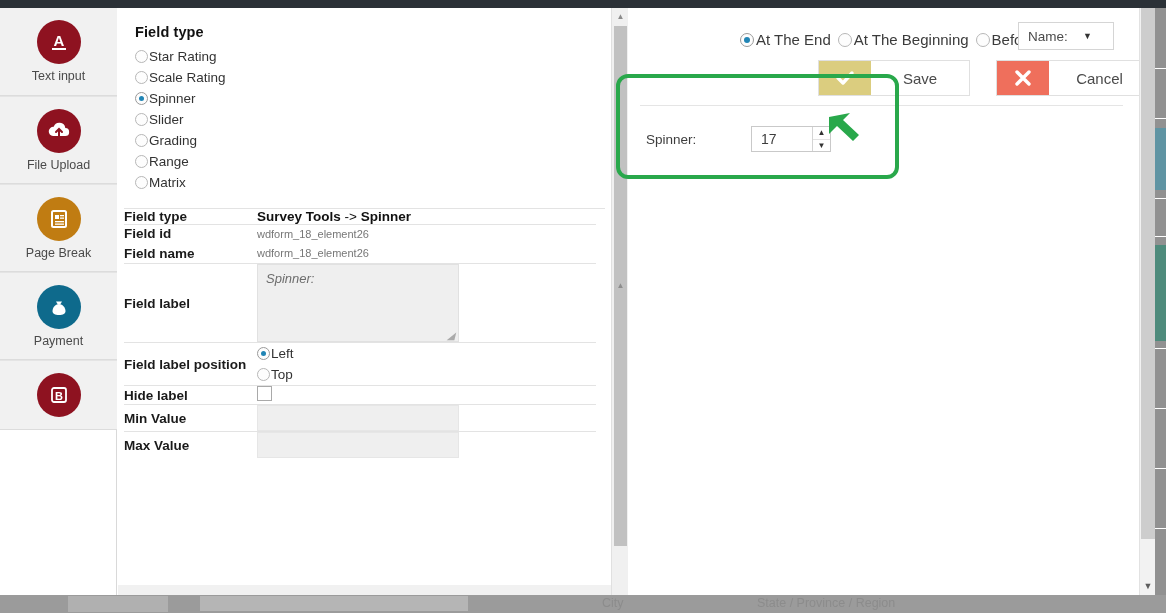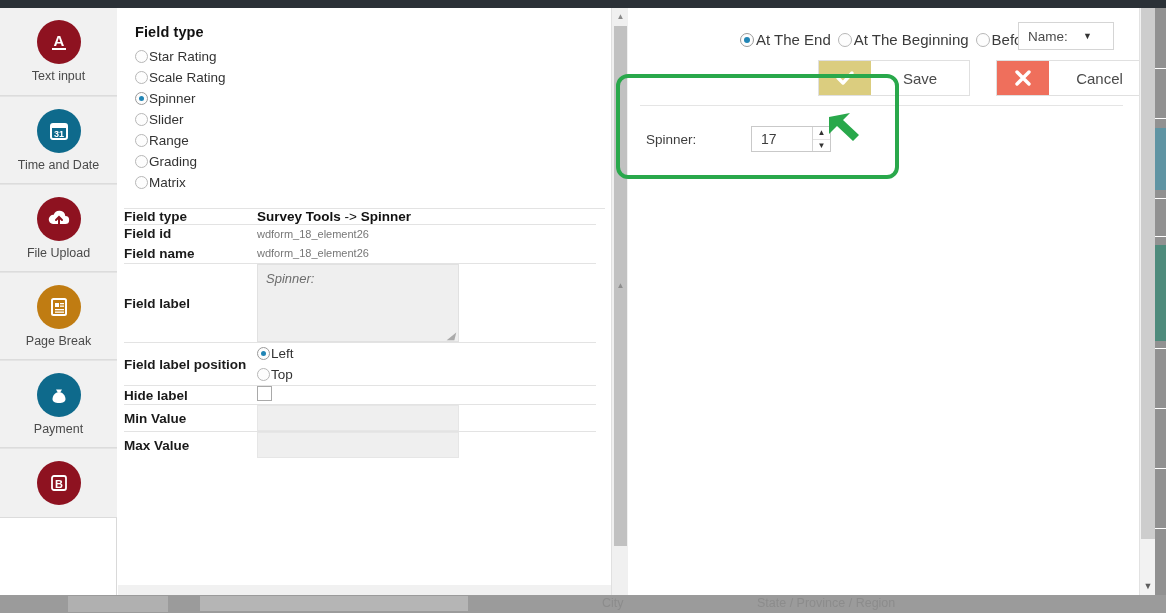--- a/index.html
+++ b/index.html
@@ -254,30 +254,20 @@
       <span class="tool-circle" style="background:#8e1220">
         <svg width="26" height="26" viewBox="0 0 26 26">
             <text x="13" y="17" font-size="15" font-weight="bold" fill="#fff" text-anchor="middle" font-family="Liberation Sans, sans-serif">A</text>
             <rect x="6" y="19" width="14" height="2" fill="#fff"></rect>
           </svg>
       </span>
       <span class="tool-label">Text input</span>
     </div>
 
 
-    <div class="tool">
-      <span class="tool-circle" style="background:#0e6a8c">
-        <svg width="26" height="26" viewBox="0 0 26 26">
-          <rect x="5" y="6" width="16" height="15" rx="2" fill="none" stroke="#fff" stroke-width="2"></rect>
-          <rect x="5" y="6" width="16" height="4" fill="#fff"></rect>
-          <text x="13" y="19" font-size="9" font-weight="bold" fill="#fff" text-anchor="middle" font-family="Liberation Sans, sans-serif">31</text>
-        </svg>
-      </span>
-      <span class="tool-label">Time and Date</span>
-    </div>
 
     <div class="tool">
       <span class="tool-circle" style="background:#8e1220">
         <svg width="28" height="28" viewBox="0 0 28 28">
           <path d="M8 19h12a4 4 0 0 0 .3-8 6 6 0 0 0-11.6-1.2A4 4 0 0 0 8 19z" fill="#fff"></path>
           <path d="M14 20v-7M11 15l3-3 3 3" stroke="#8e1220" stroke-width="2" fill="none" stroke-linecap="round"></path>
         </svg>
       </span>
       <span class="tool-label">File Upload</span>
     </div>
@@ -333,25 +323,25 @@
       <label class="radio-row">
         <span class="radio checked"></span>
         <span class="radio-label">Spinner</span>
       </label>
       <label class="radio-row">
         <span class="radio"></span>
         <span class="radio-label">Slider</span>
       </label>
       <label class="radio-row">
         <span class="radio"></span>
+        <span class="radio-label">Grading</span>
+      </label>
+      <label class="radio-row">
+        <span class="radio"></span>
         <span class="radio-label">Range</span>
-      </label>
-      <label class="radio-row">
-        <span class="radio"></span>
-        <span class="radio-label">Grading</span>
       </label>
       <label class="radio-row">
         <span class="radio"></span>
         <span class="radio-label">Matrix</span>
       </label>
     </div>
 
     <div class="sep"></div>
 
     <table class="props">

